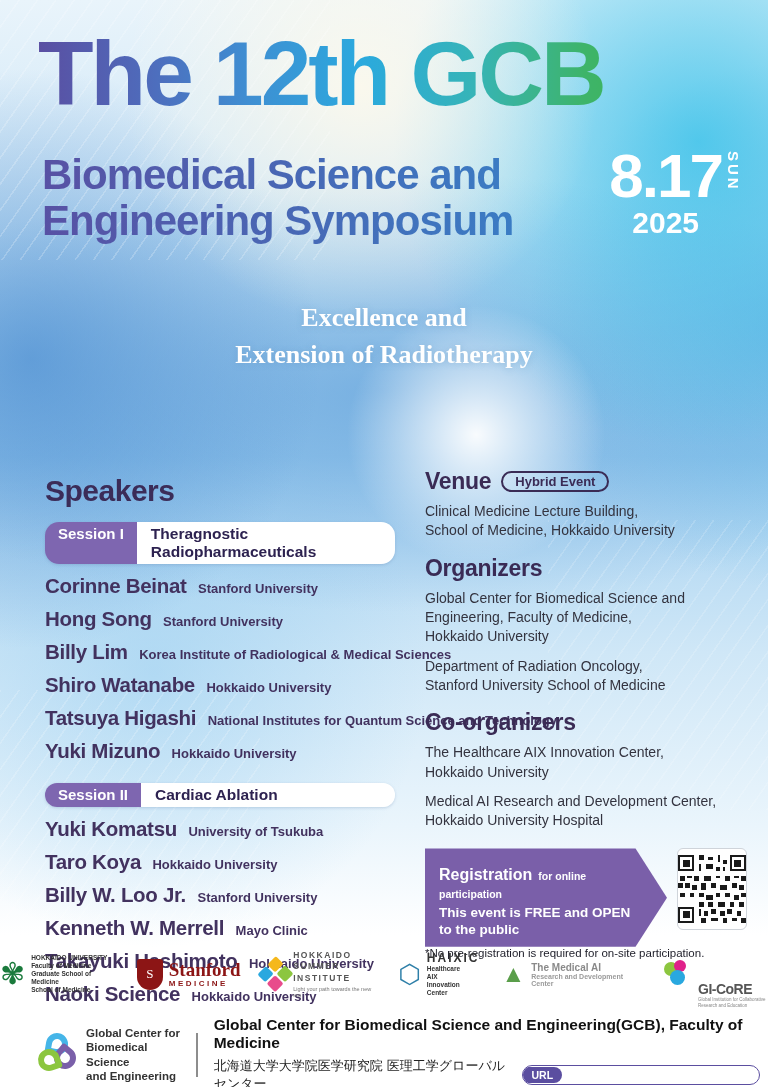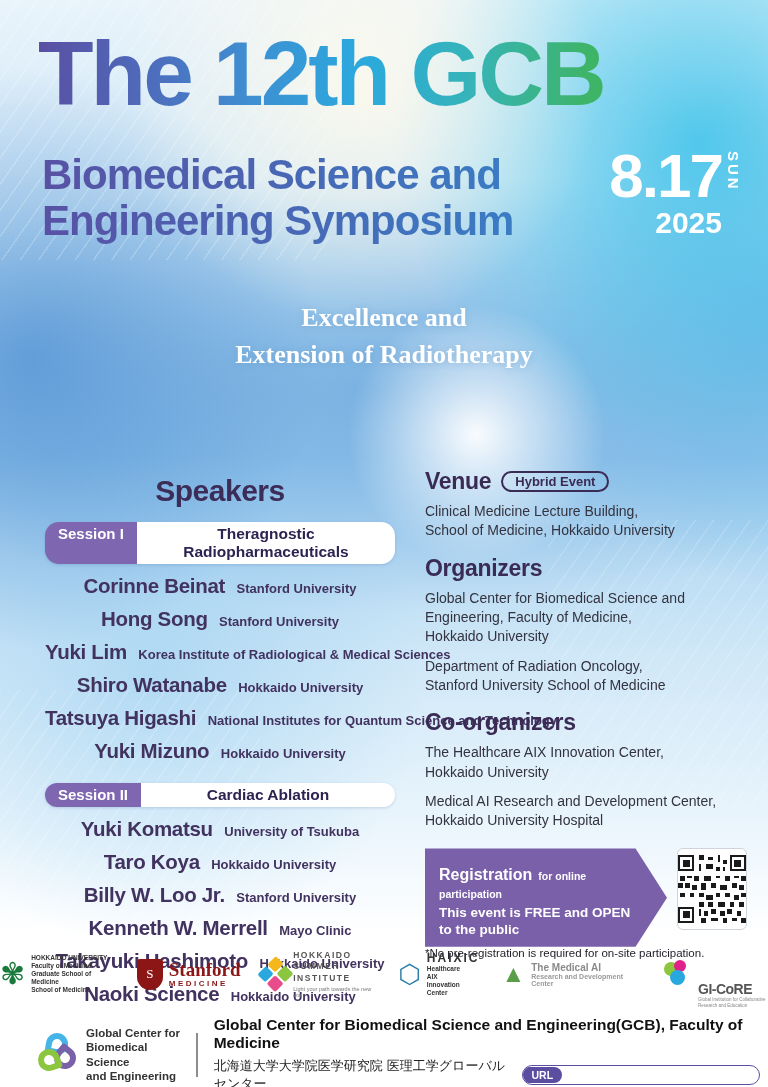--- a/index.html
+++ b/index.html
@@ -29,35 +29,35 @@
     background:linear-gradient(90deg,#5a4fa2 0%,#4e6cbc 16%,#3f8ed2 30%,#2ba9de 46%,#36b4b8 62%,#3eb46a 78%,#3db44a 92%);
     -webkit-background-clip:text;background-clip:text;color:transparent;
     white-space:nowrap;
   }
   .subtitle{
     position:absolute;left:42px;top:152px;
     font-size:42px;font-weight:800;line-height:1.1;letter-spacing:-1px;
     background:linear-gradient(90deg,#5851a4 0%,#3a7cc4 100%);
     -webkit-background-clip:text;background-clip:text;color:transparent;
   }
-  .dateblock{position:absolute;right:26px;top:147px;color:#fff;text-align:right;}
+  .dateblock{position:absolute;right:26px;top:147px;color:#fff;text-align:center;}
   .dateblock .row{display:flex;align-items:flex-start;}
   .date-day{font-size:62px;font-weight:800;letter-spacing:-2px;line-height:.95;}
   .date-wd{writing-mode:vertical-rl;font-size:15px;font-weight:800;letter-spacing:3px;margin:4px 0 0 3px;}
   .date-year{font-size:30px;font-weight:800;margin:2px 20px 0 0;line-height:1;}
 
   
   .theme{
     position:absolute;left:0;top:300px;width:100%;text-align:center;
     font-family:"Liberation Serif",serif;font-weight:700;color:#fff;
     font-size:26px;line-height:1.42;text-shadow:0 1px 6px rgba(90,140,190,.35);
   }
 
   
-  .col-left{position:absolute;left:45px;top:474px;width:350px;text-align:center;}
+  .col-left{position:absolute;left:45px;top:474px;width:350px;}
   .speakers-h{font-size:30px;font-weight:800;color:#3b2c58;letter-spacing:-.5px;margin:0 0 14px 0;}
   .session{display:flex;border-radius:14px;overflow:hidden;width:100%;
     box-shadow:0 1px 3px rgba(80,110,160,.25);margin:14px 0 10px 0;}
   .session-badge{background:#7e66b0;color:#fff;font-size:15px;font-weight:700;
     padding:3px 13px;white-space:nowrap;}
   .session-title{background:#fff;color:#2d2250;font-size:15.5px;font-weight:800;
     padding:3px 14px;flex:1;}
   .speaker{margin:0 0 9px 0;white-space:nowrap;}
   .sp-name{font-size:20.5px;font-weight:700;color:#42325f;letter-spacing:-.3px;}
   .sp-aff{font-size:13px;font-weight:600;color:#42325f;margin-left:7px;}
@@ -154,21 +154,21 @@
     </div>
     <div class="speaker">
       <span class="sp-name">Corinne Beinat</span>
       <span class="sp-aff">Stanford University</span>
     </div>
     <div class="speaker">
       <span class="sp-name">Hong Song</span>
       <span class="sp-aff">Stanford University</span>
     </div>
     <div class="speaker">
-      <span class="sp-name">Yuki Lim</span>
+      <span class="sp-name">Billy Lim</span>
       <span class="sp-aff">Korea Institute of Radiological &amp; Medical Sciences</span>
     </div>
     <div class="speaker">
       <span class="sp-name">Shiro Watanabe</span>
       <span class="sp-aff">Hokkaido University</span>
     </div>
     <div class="speaker">
       <span class="sp-name">Tatsuya Higashi</span>
       <span class="sp-aff">National Institutes for Quantum Science and Technology</span>
     </div>

